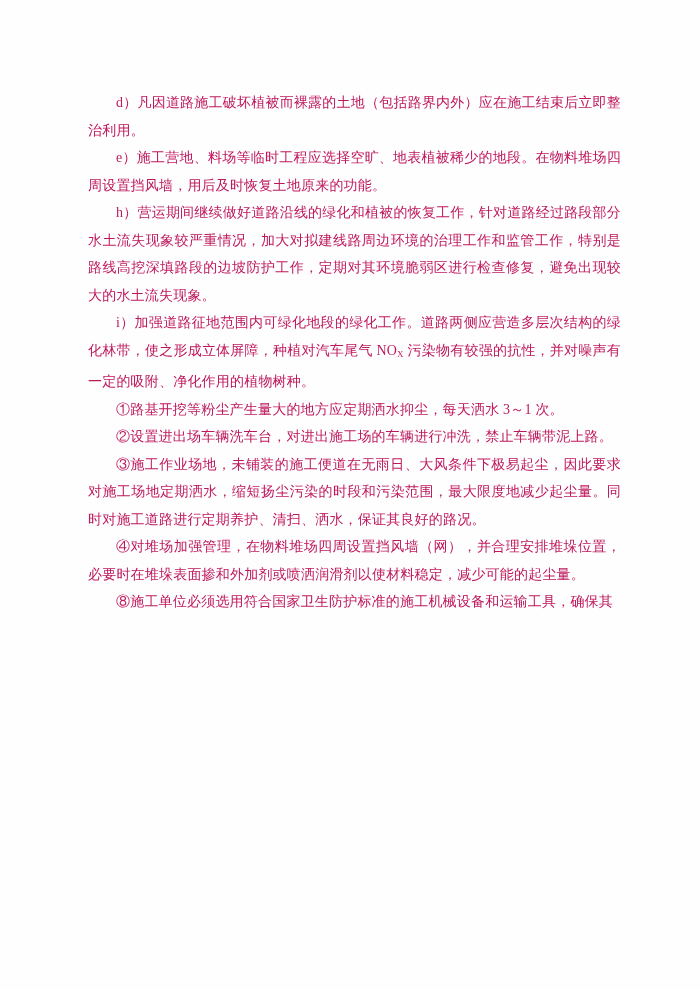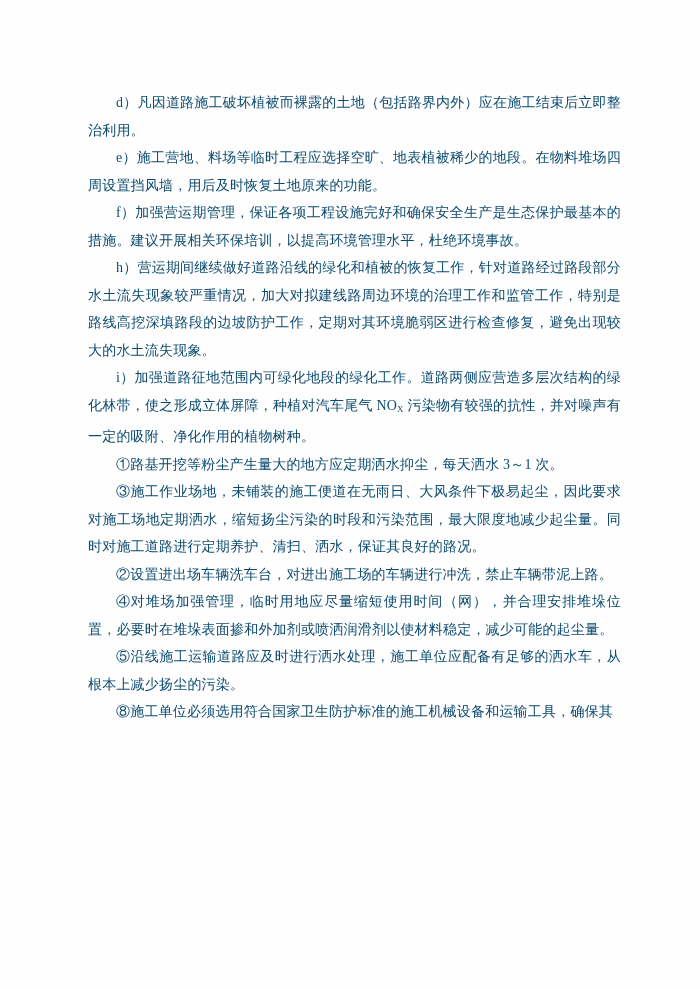--- a/index.html
+++ b/index.html
@@ -33,26 +33,24 @@
   }
   .sub {
     font-size: 9px;
     vertical-align: -2px;
   }
 </style>
 </head>
 <body>
 
 <div class="page">
-  <div class="doc" id="doc-body" style="color: #0c4a6e;">
+  <div class="doc" id="doc-body" style="color: #be185d;">
       <p><span>d）凡因道路施工破坏植被而裸露的土地（包括路界内外）应在施工结束后立即整治利用。</span></p>
       <p><span>e）施工营地、料场等临时工程应选择空旷、地表植被稀少的地段。在物料堆场四周设置挡风墙，用后及时恢复土地原来的功能。</span></p>
-      <p><span>f）加强营运期管理，保证各项工程设施完好和确保安全生产是生态保护最基本的措施。建议开展相关环保培训，以提高环境管理水平，杜绝环境事故。</span></p>
       <p><span>h）营运期间继续做好道路沿线的绿化和植被的恢复工作，针对道路经过路段部分水土流失现象较严重情况，加大对拟建线路周边环境的治理工作和监管工作，特别是路线高挖深填路段的边坡防护工作，定期对其环境脆弱区进行检查修复，避免出现较大的水土流失现象。</span></p>
       <p><span>i）加强道路征地范围内可绿化地段的绿化工作。道路两侧应营造多层次结构的绿化林带，使之形成立体屏障，种植对汽车尾气 NO</span><span class="sub">X</span><span> 污染物有较强的抗性，并对噪声有一定的吸附、净化作用的植物树种。</span></p>
       <p><span>①路基开挖等粉尘产生量大的地方应定期洒水抑尘，每天洒水 3～1 次。</span></p>
+      <p><span>②设置进出场车辆洗车台，对进出施工场的车辆进行冲洗，禁止车辆带泥上路。</span></p>
       <p><span>③施工作业场地，未铺装的施工便道在无雨日、大风条件下极易起尘，因此要求对施工场地定期洒水，缩短扬尘污染的时段和污染范围，最大限度地减少起尘量。同时对施工道路进行定期养护、清扫、洒水，保证其良好的路况。</span></p>
-      <p><span>②设置进出场车辆洗车台，对进出施工场的车辆进行冲洗，禁止车辆带泥上路。</span></p>
-      <p><span>④对堆场加强管理，临时用地应尽量缩短使用时间（网），并合理安排堆垛位置，必要时在堆垛表面掺和外加剂或喷洒润滑剂以使材料稳定，减少可能的起尘量。</span></p>
-      <p><span>⑤沿线施工运输道路应及时进行洒水处理，施工单位应配备有足够的洒水车，从根本上减少扬尘的污染。</span></p>
+      <p><span>④对堆场加强管理，在物料堆场四周设置挡风墙（网），并合理安排堆垛位置，必要时在堆垛表面掺和外加剂或喷洒润滑剂以使材料稳定，减少可能的起尘量。</span></p>
       <p><span>⑧施工单位必须选用符合国家卫生防护标准的施工机械设备和运输工具，确保其</span></p>
     </div>
 </div>
 
 </body></html>

